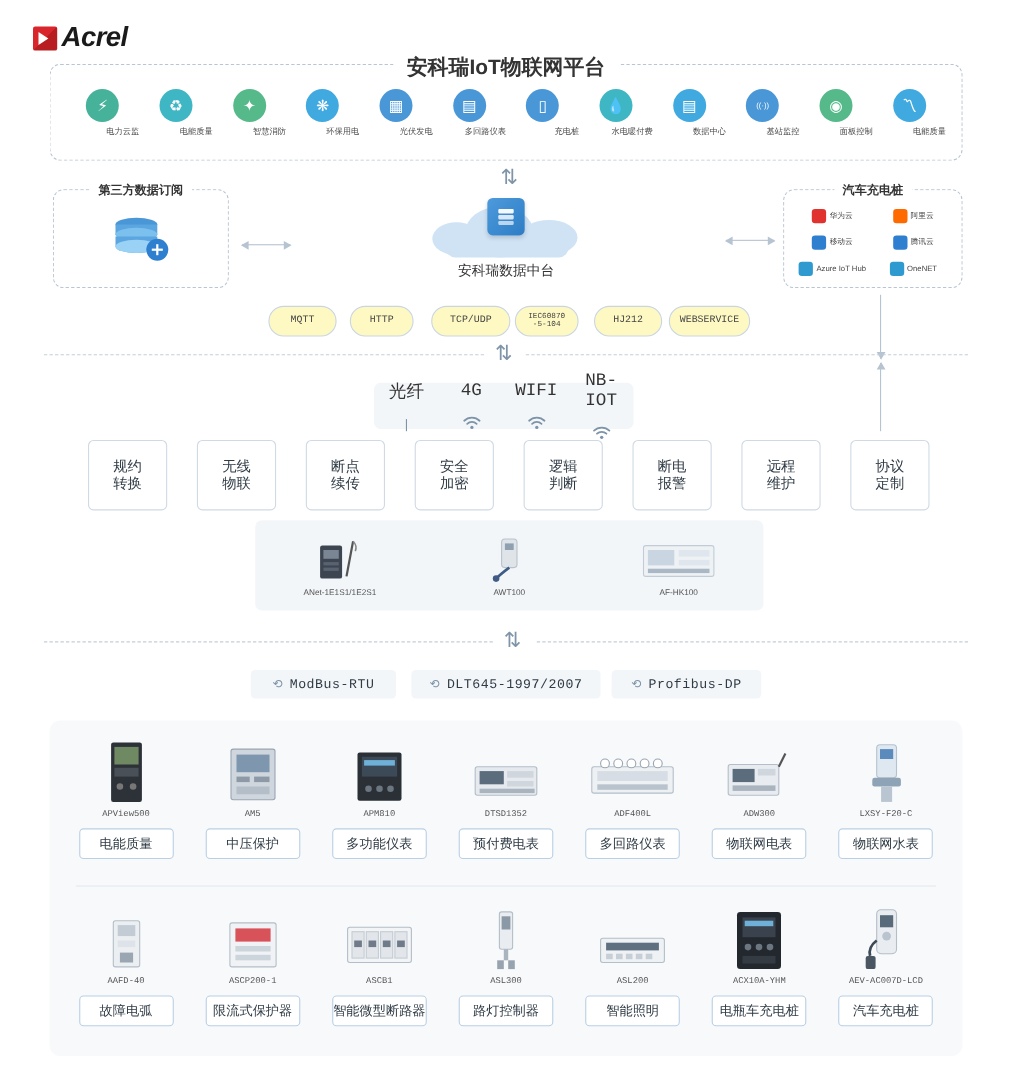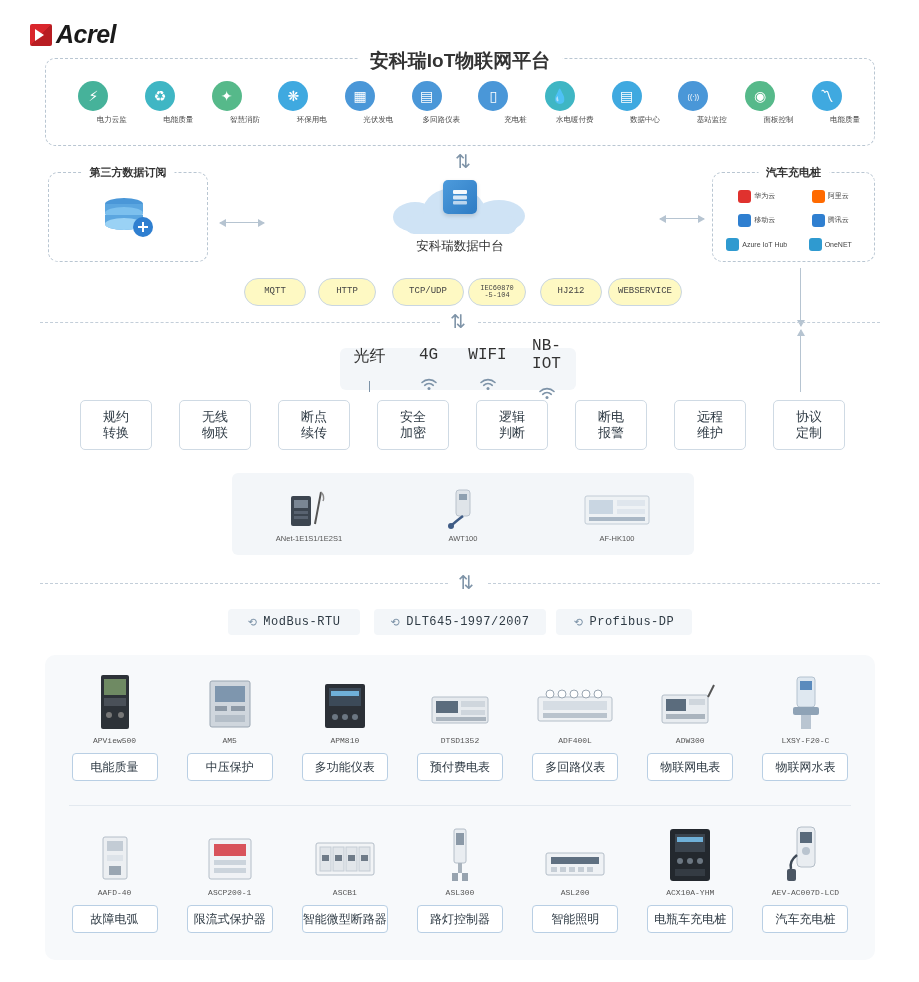--- a/index.html
+++ b/index.html
@@ -181,21 +181,21 @@
   }
   .net-item { text-align: center; width: 52px; }
   .net-name { font-size: 16px; color: #333; margin-bottom: 14px;
     font-family: "Liberation Mono","DejaVu Sans Mono",monospace; }
   .wifi { font-size: 13px; color: #7d93a8; line-height: 1; }
   .fiber-line { width: 1px; height: 11px; background: #7d93a8; margin: 1px auto 0; }
 
   
   .cap-box {
     position: absolute;
-    width: 72px; height: 50px;
+    width: 72px; height: 64px;
     border: 1px solid #cfdae4; border-radius: 5px;
     background: #fff;
     display: flex; flex-direction: column; align-items: center; justify-content: center;
     font-size: 13px; color: #2f3b45; line-height: 1.25;
   }
 
   
   #gateway-strip {
     position: absolute; left: 232px; top: 473px; width: 462px; height: 82px;
     background: #f3f6f9; border-radius: 6px;

